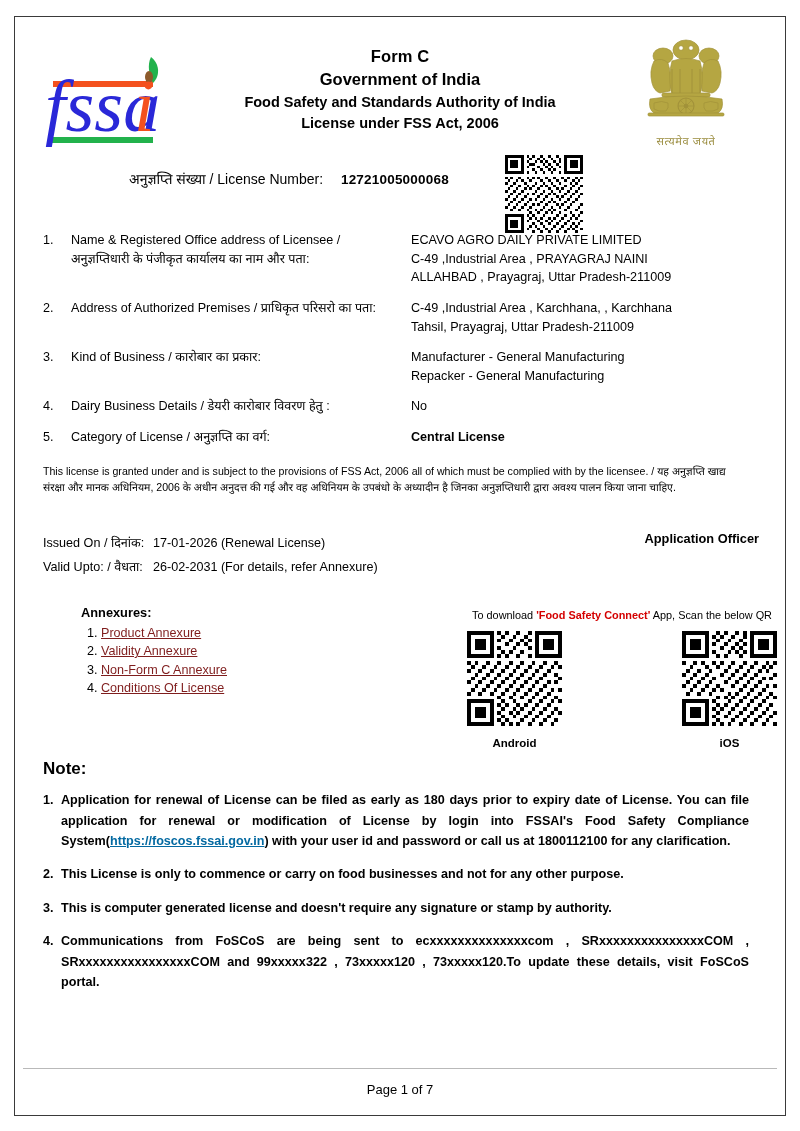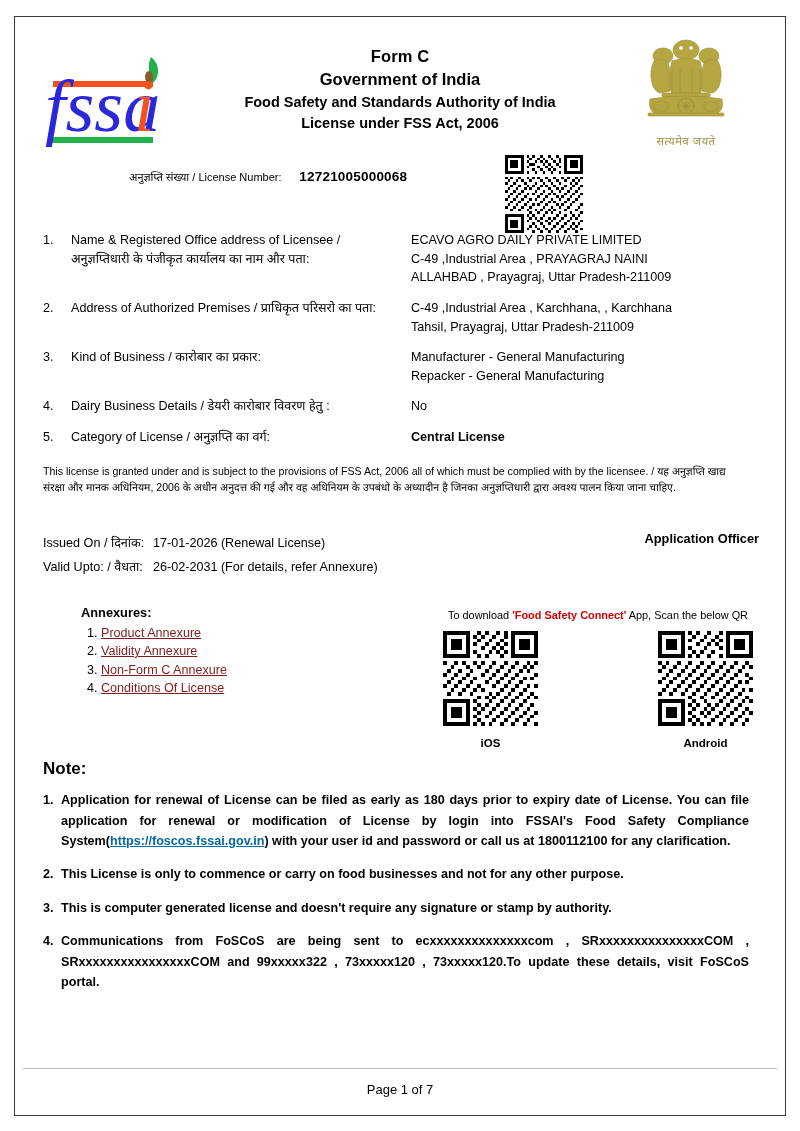--- a/index.html
+++ b/index.html
@@ -95,21 +95,21 @@
     position: relative;
     height: 74px;
     margin-top: 2px;
   }
   .licno-line {
     position: absolute;
     left: 90px;
     top: 14px;
     font-size: 13.5px;
   }
-  .licno-label { font-size: 11px; }
+  .licno-label { font-size: 14px; }
   .licno-value {
     font-weight: bold;
     font-size: 13.5px;
     margin-left: 14px;
     letter-spacing: .2px;
   }
   .licno-qr {
     position: absolute;
     left: 466px;
     top: 0px;
@@ -191,21 +191,21 @@
     font-size: 12.6px;
     line-height: 1.45;
   }
   .annex-list li { margin: 0; padding: 0; }
   .annex-link {
     color: #7f1d1d;
     text-decoration: underline;
   }
   .appqr {
     position: absolute;
-    left: 394px;
+    left: 418px;
     top: 4px;
     width: 330px;
     text-align: center;
   }
   .appqr-cap {
     font-size: 10.9px;
     margin-bottom: 10px;
     white-space: nowrap;
   }
   .appqr-cap .hl { color: #d40000; font-weight: bold; }
@@ -446,20 +446,62 @@
               <g fill="#000">
                 <path d="M0 0h7v7H0z"></path>
                   <path d="M1 1h5v5H1z" fill="#fff"></path>
                   <path d="M2 2h3v3H2z"></path>
                 <path d="M18 0h7v7h-7z"></path>
                   <path d="M19 1h5v5h-5z" fill="#fff"></path>
                   <path d="M20 2h3v3h-3z"></path>
                 <path d="M0 18h7v7H0z"></path>
                   <path d="M1 19h5v5H1z" fill="#fff"></path>
                   <path d="M2 20h3v3H2z"></path>
+                <path d="M8 0h1v1H8zM10 0h1v1h-1zM13 0h1v1h-1zM16 0h1v1h-1z"></path>
+                <path d="M9 1h1v1H9zM12 1h1v1h-1zM15 1h1v1h-1z"></path>
+                <path d="M8 2h1v1H8zM11 2h1v1h-1zM14 2h1v1h-1zM16 2h1v1h-1z"></path>
+                <path d="M10 3h1v1h-1zM13 3h1v1h-1zM15 3h1v1h-1z"></path>
+                <path d="M8 4h1v1H8zM12 4h1v1h-1zM16 4h1v1h-1z"></path>
+                <path d="M9 5h1v1H9zM11 5h1v1h-1zM14 5h1v1h-1z"></path>
+                <path d="M8 6h1v1H8zM10 6h1v1h-1zM13 6h1v1h-1zM16 6h1v1h-1z"></path>
+                <path d="M0 8h1v1H0zM2 8h1v1H2zM5 8h1v1H5zM8 8h1v1H8zM11 8h1v1h-1zM14 8h1v1h-1zM17 8h1v1h-1zM20 8h1v1h-1zM23 8h1v1h-1z"></path>
+                <path d="M1 9h1v1H1zM4 9h1v1H4zM7 9h1v1H7zM10 9h1v1h-1zM13 9h1v1h-1zM16 9h1v1h-1zM19 9h1v1h-1zM22 9h1v1h-1zM24 9h1v1h-1z"></path>
+                <path d="M0 10h1v1H0zM3 10h1v1H3zM6 10h1v1H6zM9 10h1v1H9zM12 10h1v1h-1zM15 10h1v1h-1zM18 10h1v1h-1zM21 10h1v1h-1z"></path>
+                <path d="M2 11h1v1H2zM5 11h1v1H5zM8 11h1v1H8zM11 11h1v1h-1zM14 11h1v1h-1zM17 11h1v1h-1zM20 11h1v1h-1zM23 11h1v1h-1z"></path>
+                <path d="M1 12h1v1H1zM4 12h1v1H4zM7 12h1v1H7zM10 12h1v1h-1zM13 12h1v1h-1zM16 12h1v1h-1zM19 12h1v1h-1zM24 12h1v1h-1z"></path>
+                <path d="M0 13h1v1H0zM3 13h1v1H3zM6 13h1v1H6zM9 13h1v1H9zM12 13h1v1h-1zM15 13h1v1h-1zM18 13h1v1h-1zM21 13h1v1h-1zM23 13h1v1h-1z"></path>
+                <path d="M2 14h1v1H2zM5 14h1v1H5zM8 14h1v1H8zM11 14h1v1h-1zM14 14h1v1h-1zM17 14h1v1h-1zM20 14h1v1h-1z"></path>
+                <path d="M1 15h1v1H1zM4 15h1v1H4zM7 15h1v1H7zM10 15h1v1h-1zM13 15h1v1h-1zM16 15h1v1h-1zM19 15h1v1h-1zM22 15h1v1h-1zM24 15h1v1h-1z"></path>
+                <path d="M0 16h1v1H0zM3 16h1v1H3zM6 16h1v1H6zM9 16h1v1H9zM12 16h1v1h-1zM15 16h1v1h-1zM18 16h1v1h-1zM21 16h1v1h-1z"></path>
+                <path d="M8 17h1v1H8zM11 17h1v1h-1zM14 17h1v1h-1zM17 17h1v1h-1zM20 17h1v1h-1zM23 17h1v1h-1z"></path>
+                <path d="M9 18h1v1H9zM12 18h1v1h-1zM16 18h1v1h-1zM19 18h1v1h-1zM22 18h1v1h-1zM24 18h1v1h-1z"></path>
+                <path d="M8 19h1v1H8zM10 19h1v1h-1zM13 19h1v1h-1zM15 19h1v1h-1zM18 19h1v1h-1zM21 19h1v1h-1z"></path>
+                <path d="M9 20h1v1H9zM12 20h1v1h-1zM14 20h1v1h-1zM17 20h1v1h-1zM20 20h1v1h-1zM23 20h1v1h-1z"></path>
+                <path d="M8 21h1v1H8zM11 21h1v1h-1zM13 21h1v1h-1zM16 21h1v1h-1zM19 21h1v1h-1zM22 21h1v1h-1zM24 21h1v1h-1z"></path>
+                <path d="M9 22h1v1H9zM12 22h1v1h-1zM15 22h1v1h-1zM18 22h1v1h-1zM21 22h1v1h-1z"></path>
+                <path d="M8 23h1v1H8zM10 23h1v1h-1zM14 23h1v1h-1zM17 23h1v1h-1zM20 23h1v1h-1zM23 23h1v1h-1z"></path>
+                <path d="M9 24h1v1H9zM11 24h1v1h-1zM13 24h1v1h-1zM16 24h1v1h-1zM19 24h1v1h-1zM22 24h1v1h-1z"></path>
+              </g>
+            </svg>
+            <div class="qr-label">Android</div>
+          </div>
+
+          <div class="qr-item">
+            <svg width="95" height="95" viewBox="0 0 25 25" shape-rendering="crispEdges">
+              <rect width="25" height="25" fill="#fff"></rect>
+              <g fill="#000">
+                <path d="M0 0h7v7H0z"></path>
+                  <path d="M1 1h5v5H1z" fill="#fff"></path>
+                  <path d="M2 2h3v3H2z"></path>
+                <path d="M18 0h7v7h-7z"></path>
+                  <path d="M19 1h5v5h-5z" fill="#fff"></path>
+                  <path d="M20 2h3v3h-3z"></path>
+                <path d="M0 18h7v7H0z"></path>
+                  <path d="M1 19h5v5H1z" fill="#fff"></path>
+                  <path d="M2 20h3v3H2z"></path>
                 <path d="M9 0h1v1H9zM11 0h1v1h-1zM14 0h1v1h-1zM16 0h1v1h-1z"></path>
                 <path d="M8 1h1v1H8zM10 1h1v1h-1zM13 1h1v1h-1zM16 1h1v1h-1z"></path>
                 <path d="M9 2h1v1H9zM12 2h1v1h-1zM15 2h1v1h-1z"></path>
                 <path d="M8 3h1v1H8zM11 3h1v1h-1zM14 3h1v1h-1zM16 3h1v1h-1z"></path>
                 <path d="M10 4h1v1h-1zM13 4h1v1h-1zM15 4h1v1h-1z"></path>
                 <path d="M8 5h1v1H8zM12 5h1v1h-1zM14 5h1v1h-1zM16 5h1v1h-1z"></path>
                 <path d="M9 6h1v1H9zM11 6h1v1h-1zM15 6h1v1h-1z"></path>
                 <path d="M0 8h1v1H0zM3 8h1v1H3zM5 8h1v1H5zM8 8h1v1H8zM10 8h1v1h-1zM13 8h1v1h-1zM16 8h1v1h-1zM19 8h1v1h-1zM22 8h1v1h-1zM24 8h1v1h-1z"></path>
                 <path d="M2 9h1v1H2zM6 9h1v1H6zM9 9h1v1H9zM12 9h1v1h-1zM15 9h1v1h-1zM18 9h1v1h-1zM21 9h1v1h-1zM23 9h1v1h-1z"></path>
                 <path d="M1 10h1v1H1zM4 10h1v1H4zM7 10h1v1H7zM11 10h1v1h-1zM14 10h1v1h-1zM17 10h1v1h-1zM20 10h1v1h-1zM22 10h1v1h-1z"></path>
@@ -474,62 +516,20 @@
                 <path d="M9 19h1v1H9zM11 19h1v1h-1zM14 19h1v1h-1zM17 19h1v1h-1zM20 19h1v1h-1zM23 19h1v1h-1z"></path>
                 <path d="M8 20h1v1H8zM10 20h1v1h-1zM13 20h1v1h-1zM16 20h1v1h-1zM19 20h1v1h-1zM22 20h1v1h-1z"></path>
                 <path d="M9 21h1v1H9zM12 21h1v1h-1zM15 21h1v1h-1zM18 21h1v1h-1zM21 21h1v1h-1zM24 21h1v1h-1z"></path>
                 <path d="M8 22h1v1H8zM11 22h1v1h-1zM14 22h1v1h-1zM17 22h1v1h-1zM20 22h1v1h-1zM23 22h1v1h-1z"></path>
                 <path d="M9 23h1v1H9zM13 23h1v1h-1zM16 23h1v1h-1zM19 23h1v1h-1zM22 23h1v1h-1z"></path>
                 <path d="M8 24h1v1H8zM10 24h1v1h-1zM12 24h1v1h-1zM15 24h1v1h-1zM18 24h1v1h-1zM21 24h1v1h-1zM24 24h1v1h-1z"></path>
               </g>
             </svg>
             <div class="qr-label">iOS</div>
           </div>
-
-          <div class="qr-item">
-            <svg width="95" height="95" viewBox="0 0 25 25" shape-rendering="crispEdges">
-              <rect width="25" height="25" fill="#fff"></rect>
-              <g fill="#000">
-                <path d="M0 0h7v7H0z"></path>
-                  <path d="M1 1h5v5H1z" fill="#fff"></path>
-                  <path d="M2 2h3v3H2z"></path>
-                <path d="M18 0h7v7h-7z"></path>
-                  <path d="M19 1h5v5h-5z" fill="#fff"></path>
-                  <path d="M20 2h3v3h-3z"></path>
-                <path d="M0 18h7v7H0z"></path>
-                  <path d="M1 19h5v5H1z" fill="#fff"></path>
-                  <path d="M2 20h3v3H2z"></path>
-                <path d="M8 0h1v1H8zM10 0h1v1h-1zM13 0h1v1h-1zM16 0h1v1h-1z"></path>
-                <path d="M9 1h1v1H9zM12 1h1v1h-1zM15 1h1v1h-1z"></path>
-                <path d="M8 2h1v1H8zM11 2h1v1h-1zM14 2h1v1h-1zM16 2h1v1h-1z"></path>
-                <path d="M10 3h1v1h-1zM13 3h1v1h-1zM15 3h1v1h-1z"></path>
-                <path d="M8 4h1v1H8zM12 4h1v1h-1zM16 4h1v1h-1z"></path>
-                <path d="M9 5h1v1H9zM11 5h1v1h-1zM14 5h1v1h-1z"></path>
-                <path d="M8 6h1v1H8zM10 6h1v1h-1zM13 6h1v1h-1zM16 6h1v1h-1z"></path>
-                <path d="M0 8h1v1H0zM2 8h1v1H2zM5 8h1v1H5zM8 8h1v1H8zM11 8h1v1h-1zM14 8h1v1h-1zM17 8h1v1h-1zM20 8h1v1h-1zM23 8h1v1h-1z"></path>
-                <path d="M1 9h1v1H1zM4 9h1v1H4zM7 9h1v1H7zM10 9h1v1h-1zM13 9h1v1h-1zM16 9h1v1h-1zM19 9h1v1h-1zM22 9h1v1h-1zM24 9h1v1h-1z"></path>
-                <path d="M0 10h1v1H0zM3 10h1v1H3zM6 10h1v1H6zM9 10h1v1H9zM12 10h1v1h-1zM15 10h1v1h-1zM18 10h1v1h-1zM21 10h1v1h-1z"></path>
-                <path d="M2 11h1v1H2zM5 11h1v1H5zM8 11h1v1H8zM11 11h1v1h-1zM14 11h1v1h-1zM17 11h1v1h-1zM20 11h1v1h-1zM23 11h1v1h-1z"></path>
-                <path d="M1 12h1v1H1zM4 12h1v1H4zM7 12h1v1H7zM10 12h1v1h-1zM13 12h1v1h-1zM16 12h1v1h-1zM19 12h1v1h-1zM24 12h1v1h-1z"></path>
-                <path d="M0 13h1v1H0zM3 13h1v1H3zM6 13h1v1H6zM9 13h1v1H9zM12 13h1v1h-1zM15 13h1v1h-1zM18 13h1v1h-1zM21 13h1v1h-1zM23 13h1v1h-1z"></path>
-                <path d="M2 14h1v1H2zM5 14h1v1H5zM8 14h1v1H8zM11 14h1v1h-1zM14 14h1v1h-1zM17 14h1v1h-1zM20 14h1v1h-1z"></path>
-                <path d="M1 15h1v1H1zM4 15h1v1H4zM7 15h1v1H7zM10 15h1v1h-1zM13 15h1v1h-1zM16 15h1v1h-1zM19 15h1v1h-1zM22 15h1v1h-1zM24 15h1v1h-1z"></path>
-                <path d="M0 16h1v1H0zM3 16h1v1H3zM6 16h1v1H6zM9 16h1v1H9zM12 16h1v1h-1zM15 16h1v1h-1zM18 16h1v1h-1zM21 16h1v1h-1z"></path>
-                <path d="M8 17h1v1H8zM11 17h1v1h-1zM14 17h1v1h-1zM17 17h1v1h-1zM20 17h1v1h-1zM23 17h1v1h-1z"></path>
-                <path d="M9 18h1v1H9zM12 18h1v1h-1zM16 18h1v1h-1zM19 18h1v1h-1zM22 18h1v1h-1zM24 18h1v1h-1z"></path>
-                <path d="M8 19h1v1H8zM10 19h1v1h-1zM13 19h1v1h-1zM15 19h1v1h-1zM18 19h1v1h-1zM21 19h1v1h-1z"></path>
-                <path d="M9 20h1v1H9zM12 20h1v1h-1zM14 20h1v1h-1zM17 20h1v1h-1zM20 20h1v1h-1zM23 20h1v1h-1z"></path>
-                <path d="M8 21h1v1H8zM11 21h1v1h-1zM13 21h1v1h-1zM16 21h1v1h-1zM19 21h1v1h-1zM22 21h1v1h-1zM24 21h1v1h-1z"></path>
-                <path d="M9 22h1v1H9zM12 22h1v1h-1zM15 22h1v1h-1zM18 22h1v1h-1zM21 22h1v1h-1z"></path>
-                <path d="M8 23h1v1H8zM10 23h1v1h-1zM14 23h1v1h-1zM17 23h1v1h-1zM20 23h1v1h-1zM23 23h1v1h-1z"></path>
-                <path d="M9 24h1v1H9zM11 24h1v1h-1zM13 24h1v1h-1zM16 24h1v1h-1zM19 24h1v1h-1zM22 24h1v1h-1z"></path>
-              </g>
-            </svg>
-            <div class="qr-label">Android</div>
-          </div>
         </div>
       </div>
     </div>
 
     <div class="notes">
       <div class="note-title">Note:</div>
 
       <div class="note-item">
         <span class="n-num">1.</span>
         <span class="n-body"><span>Application for renewal of License can be filed as early as 180 days prior to expiry date of License. You can file application for renewal or modification of License by login into FSSAI's Food Safety Compliance System(</span><span class="note-link">https://foscos.fssai.gov.in</span><span>) with your user id and password or call us at 1800112100 for any clarification.</span></span>

